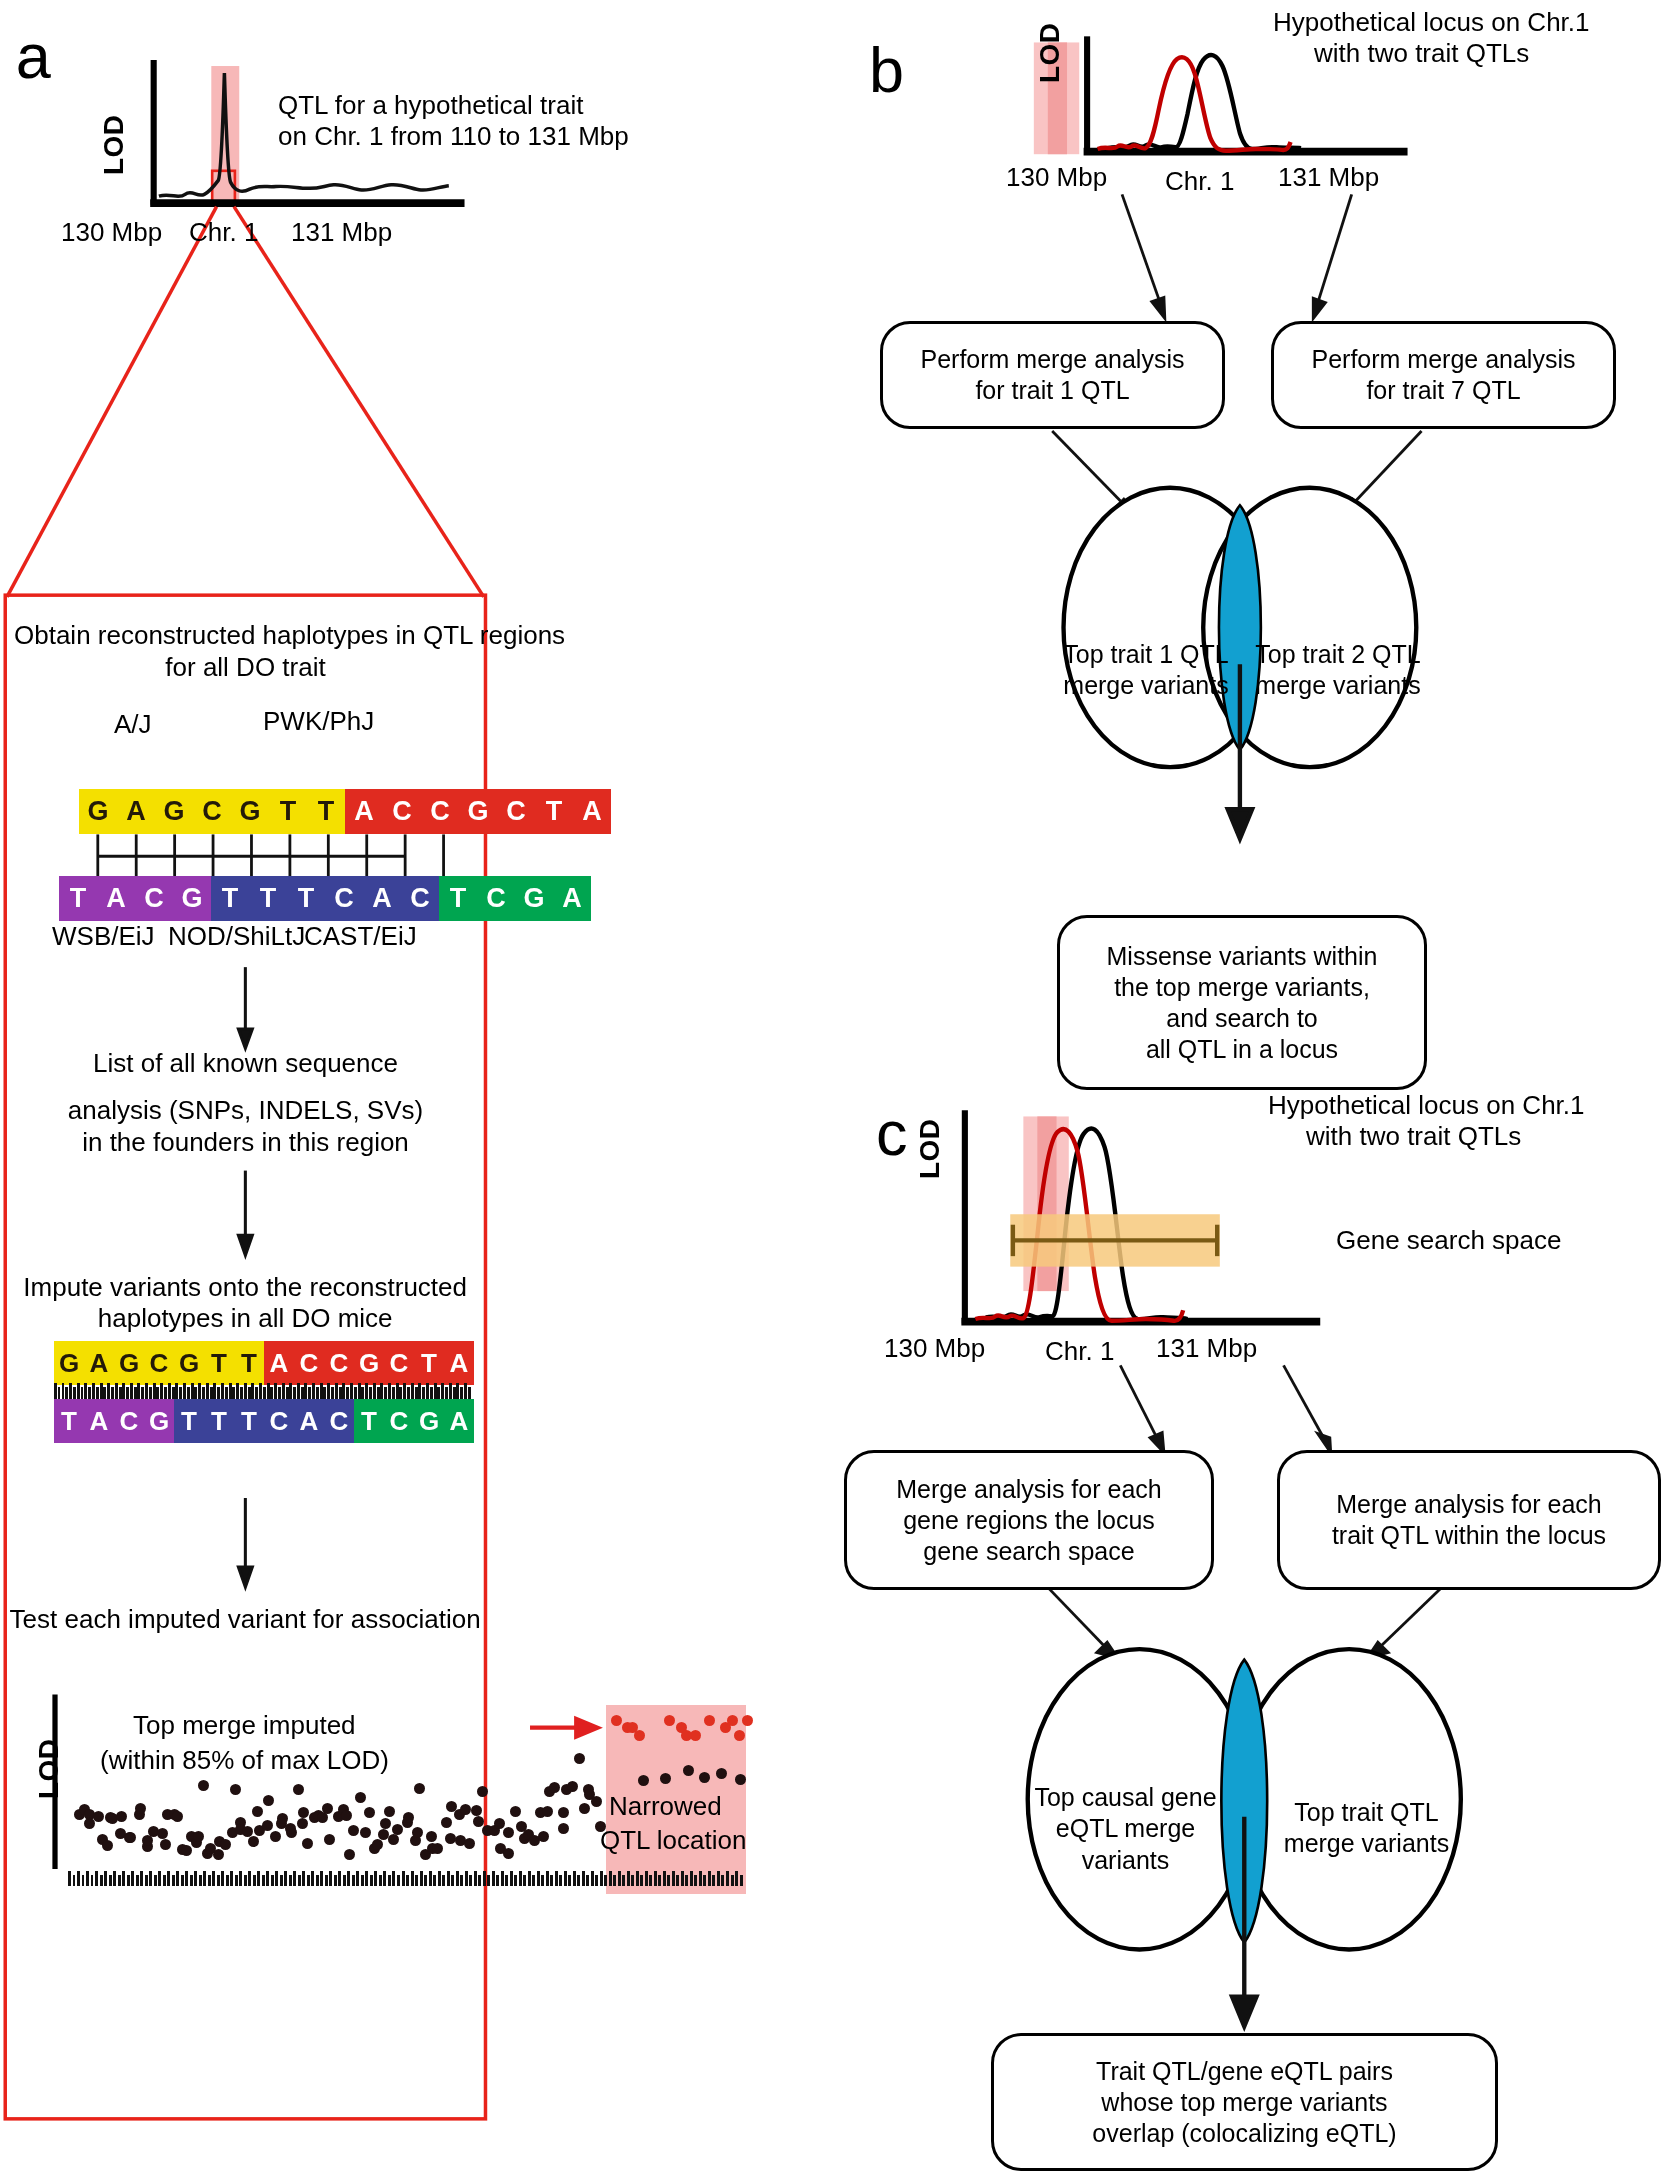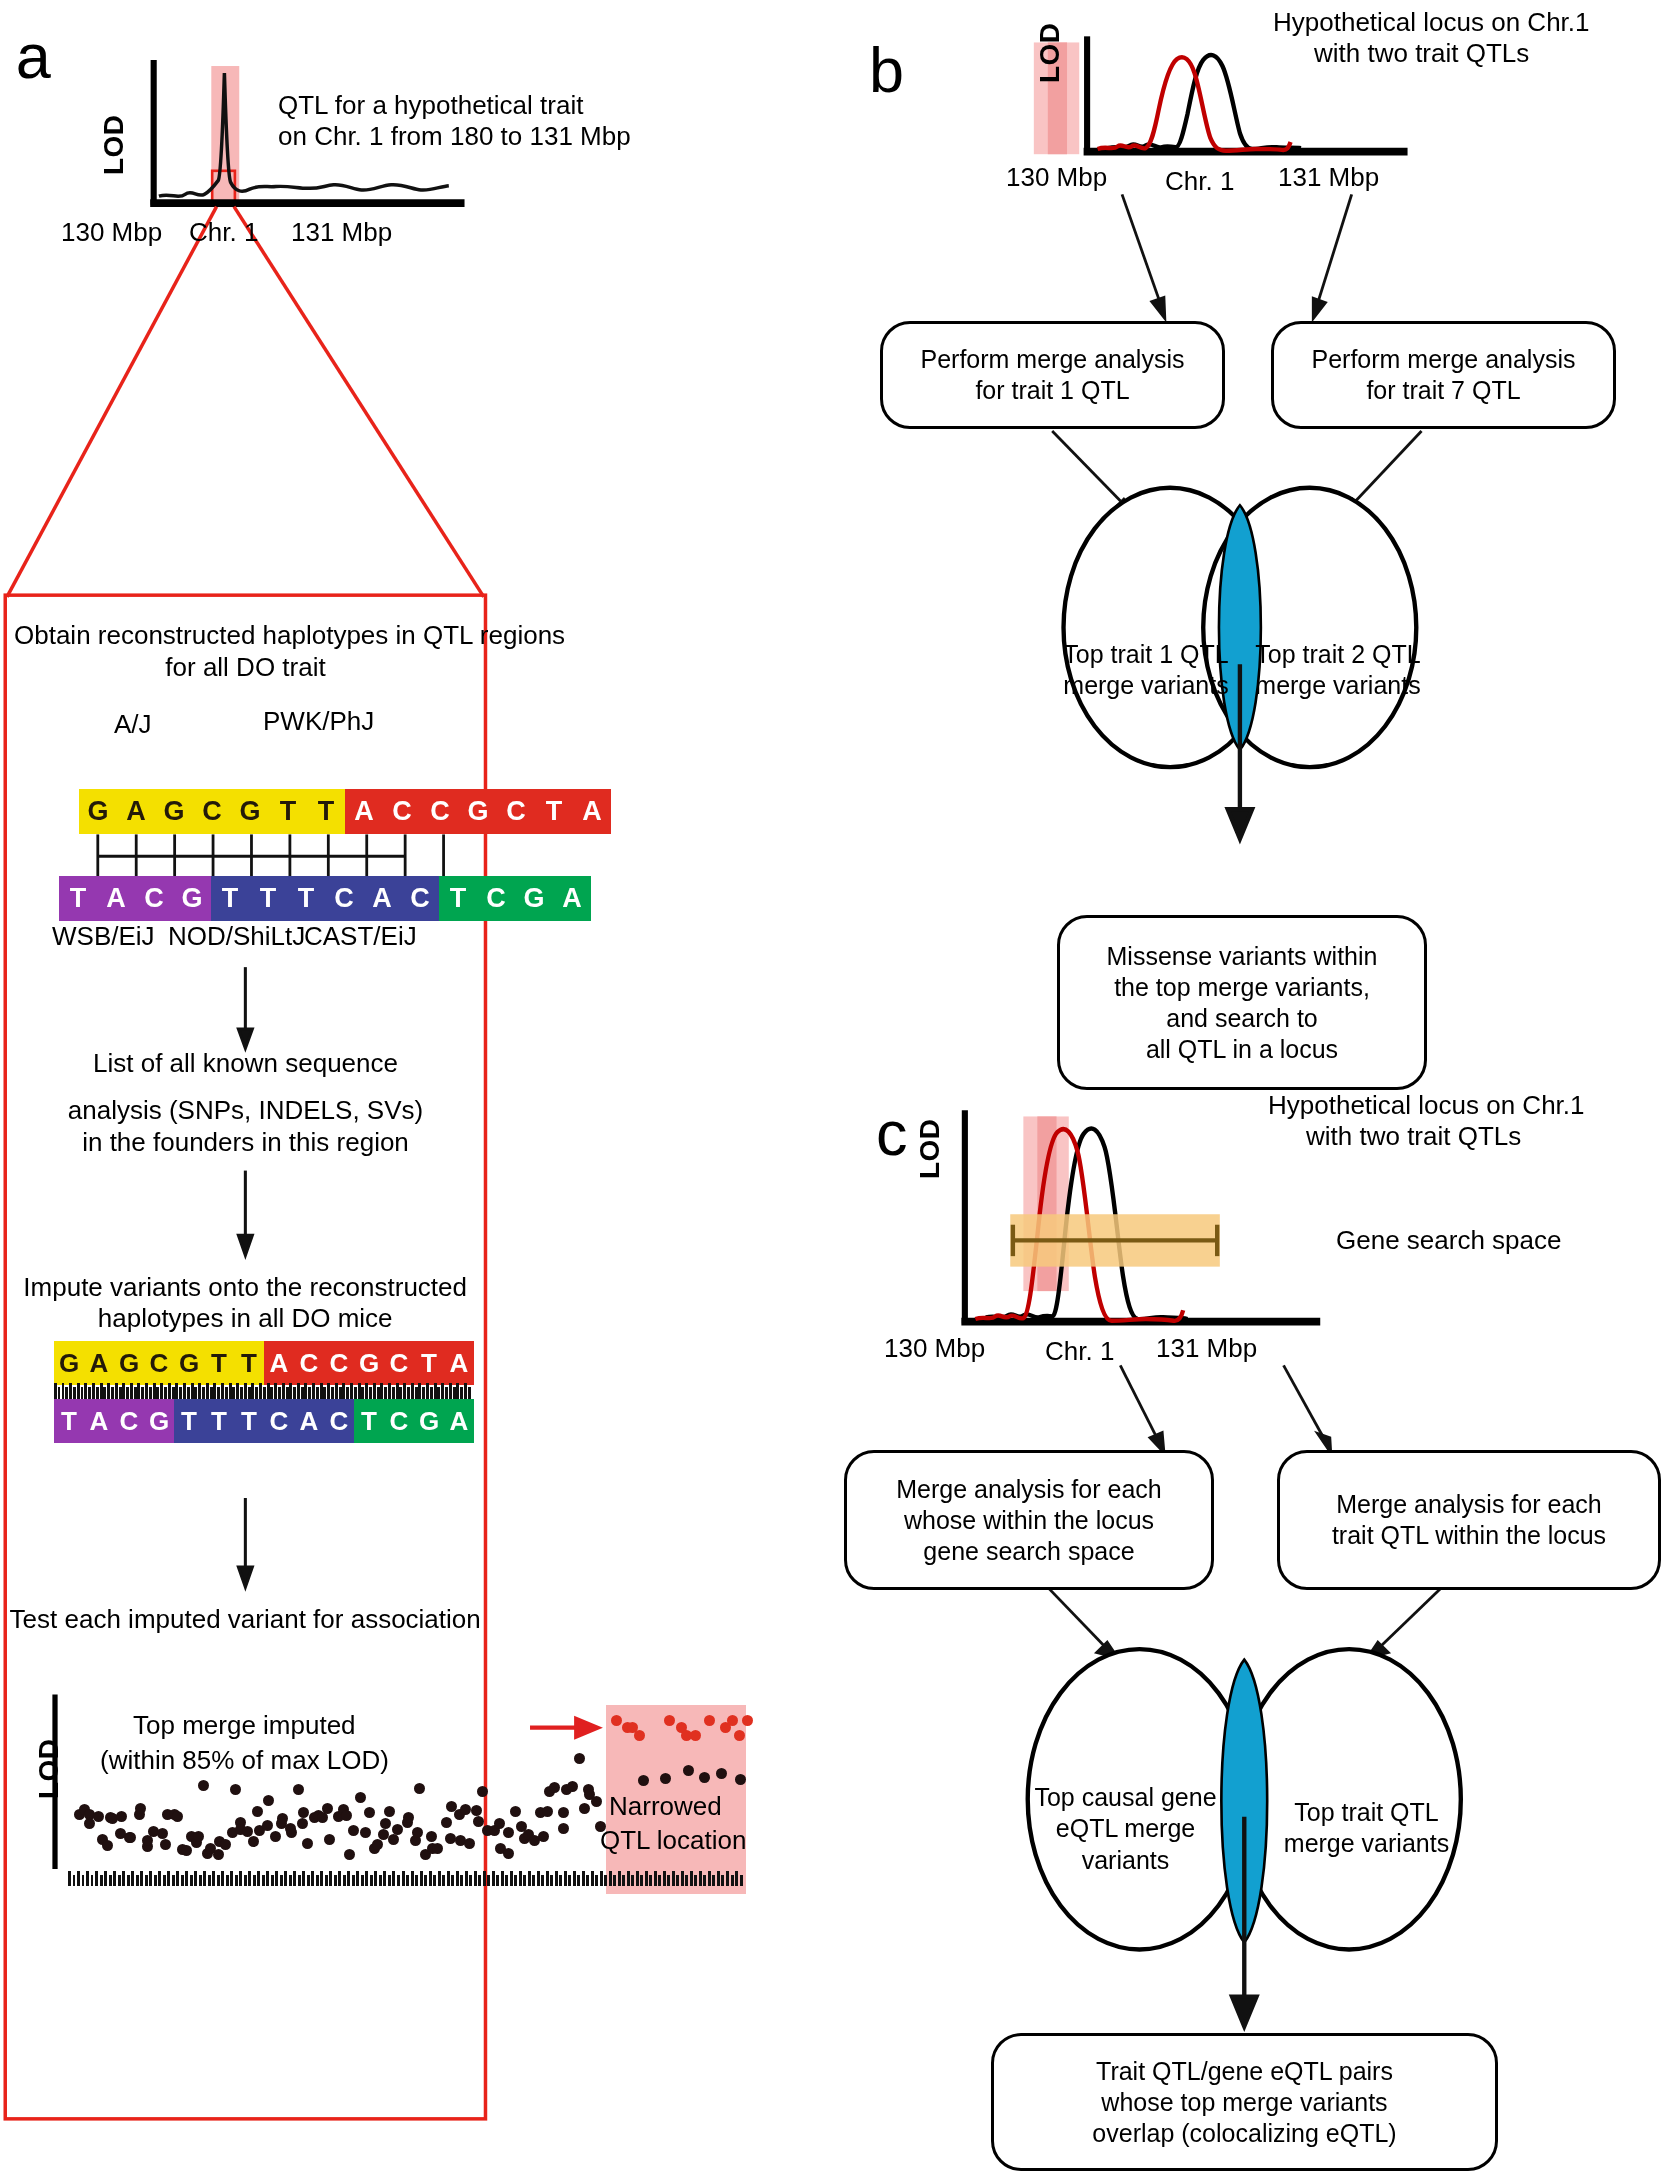--- a/index.html
+++ b/index.html
@@ -162,21 +162,21 @@
     <path d="M1425,1900 C1460,1944 1460,2180 1425,2224 C1390,2180 1390,1944 1425,1900 Z" fill="#12a0d0" stroke="#000" stroke-width="3"></path>
   </g>
   <g stroke="#111" stroke-width="5" fill="#111">
     <line x1="1425" y1="2080" x2="1425" y2="2300"></line>
     <polygon points="1425,2320 1411,2286 1439,2286"></polygon>
   </g>
 </svg>
 
 <div class="vlab" style="left:98px;top:175px;">LOD</div>
 <div class="txt" style="left:278px;top:90px;">QTL for a hypothetical trait</div>
-<div class="txt" style="left:278px;top:121px;">on Chr. 1 from 180 to 131 Mbp</div>
+<div class="txt" style="left:278px;top:121px;">on Chr. 1 from 110 to 131 Mbp</div>
 <div class="txt" style="left:61px;top:217px;">130 Mbp</div>
 <div class="txt" style="left:189px;top:217px;">Chr. 1</div>
 <div class="txt" style="left:291px;top:217px;">131 Mbp</div>
 
 <div class="txt c" style="left:14px;top:620px;width:463px;">Obtain reconstructed haplotypes in QTL regions</div>
 <div class="txt c" style="left:14px;top:652px;width:463px;">for all DO trait</div>
 
 <div class="txt" style="left:114px;top:709px;">A/J</div>
 <div class="txt" style="left:263px;top:706px;">PWK/PhJ</div>
 <div class="txt" style="left:52px;top:921px;">WSB/EiJ</div>
@@ -846,21 +846,21 @@
 <div class="txt" style="left:1306px;top:1121px;">with two trait QTLs</div>
 <div class="vlab" style="left:914px;top:1179px;">LOD</div>
 <div class="txt" style="left:1336px;top:1225px;">Gene search space</div>
 <div class="txt" style="left:884px;top:1333px;">130 Mbp</div>
 <div class="txt" style="left:1045px;top:1336px;">Chr. 1</div>
 <div class="txt" style="left:1156px;top:1333px;">131 Mbp</div>
 
 <div class="flowbox" style="left:844px;top:1450px;width:370px;height:140px;">
   <div>
     <div>Merge analysis for each</div>
-    <div>whose within the locus</div>
+    <div>gene regions the locus</div>
     <div>gene search space</div>
   </div>
 </div>
 <div class="flowbox" style="left:1277px;top:1450px;width:384px;height:140px;">
   <div>
     <div>Merge analysis for each</div>
     <div>trait QTL within the locus</div>
   </div>
 </div>
 

